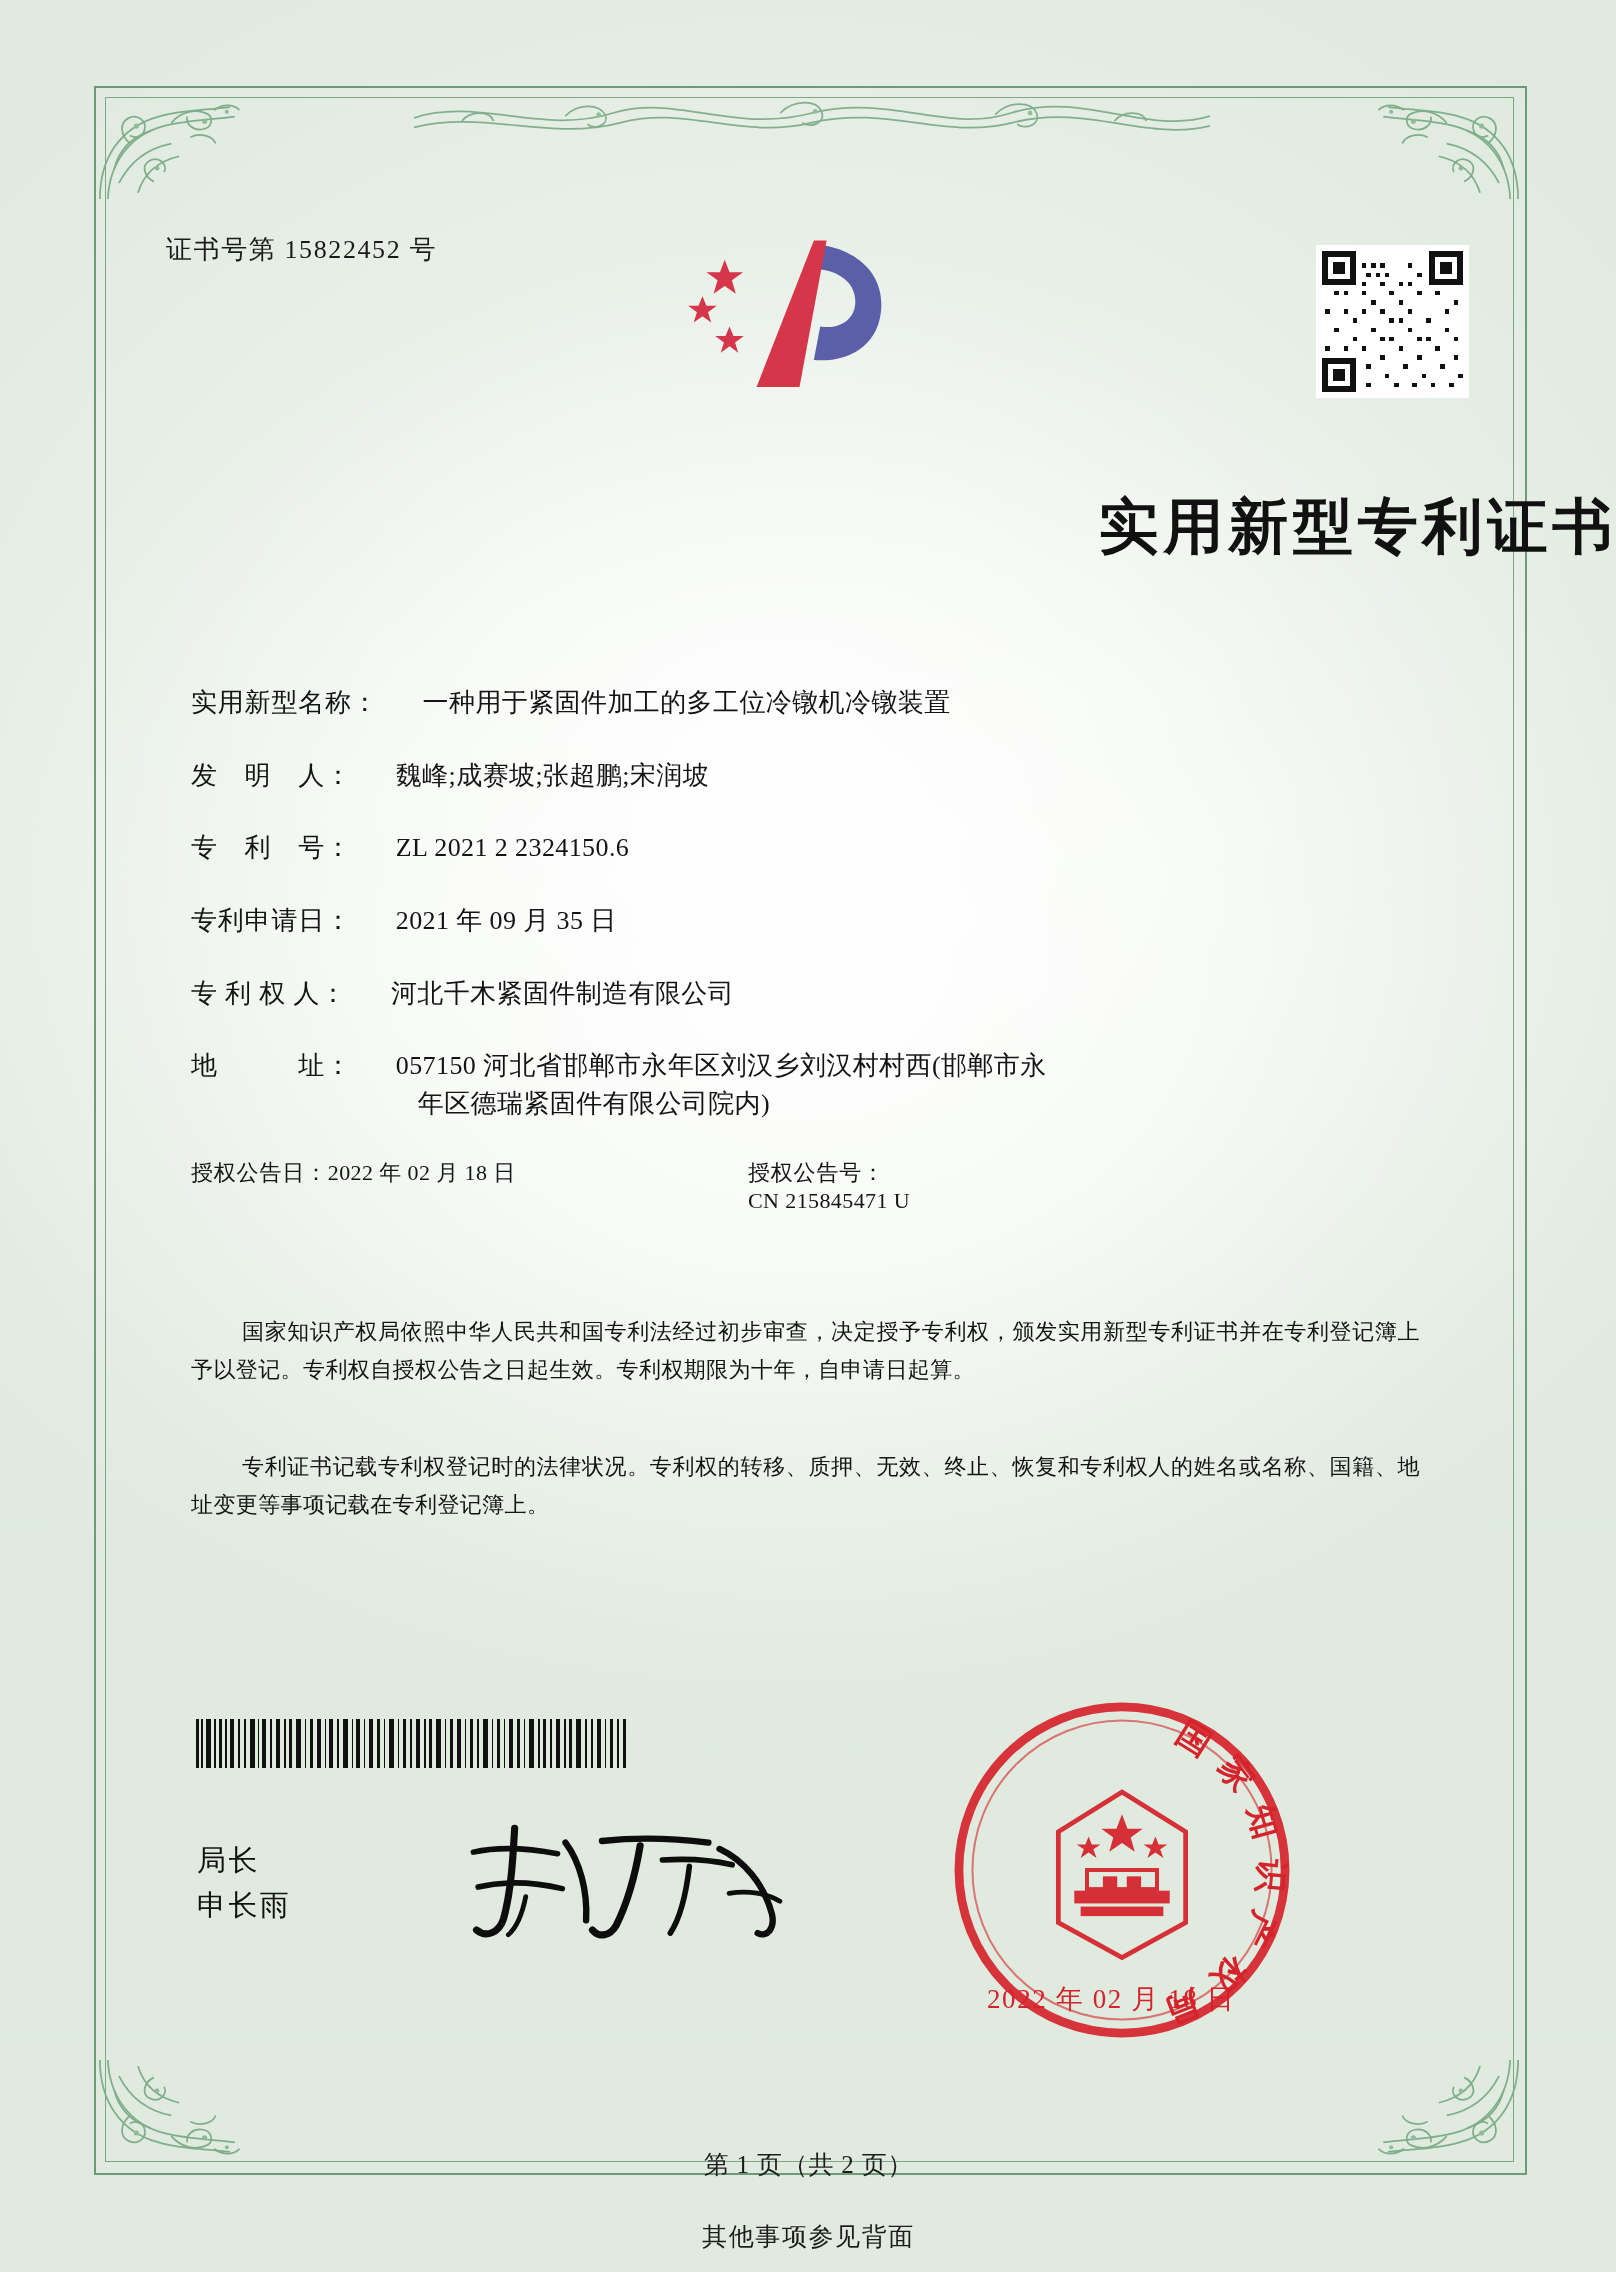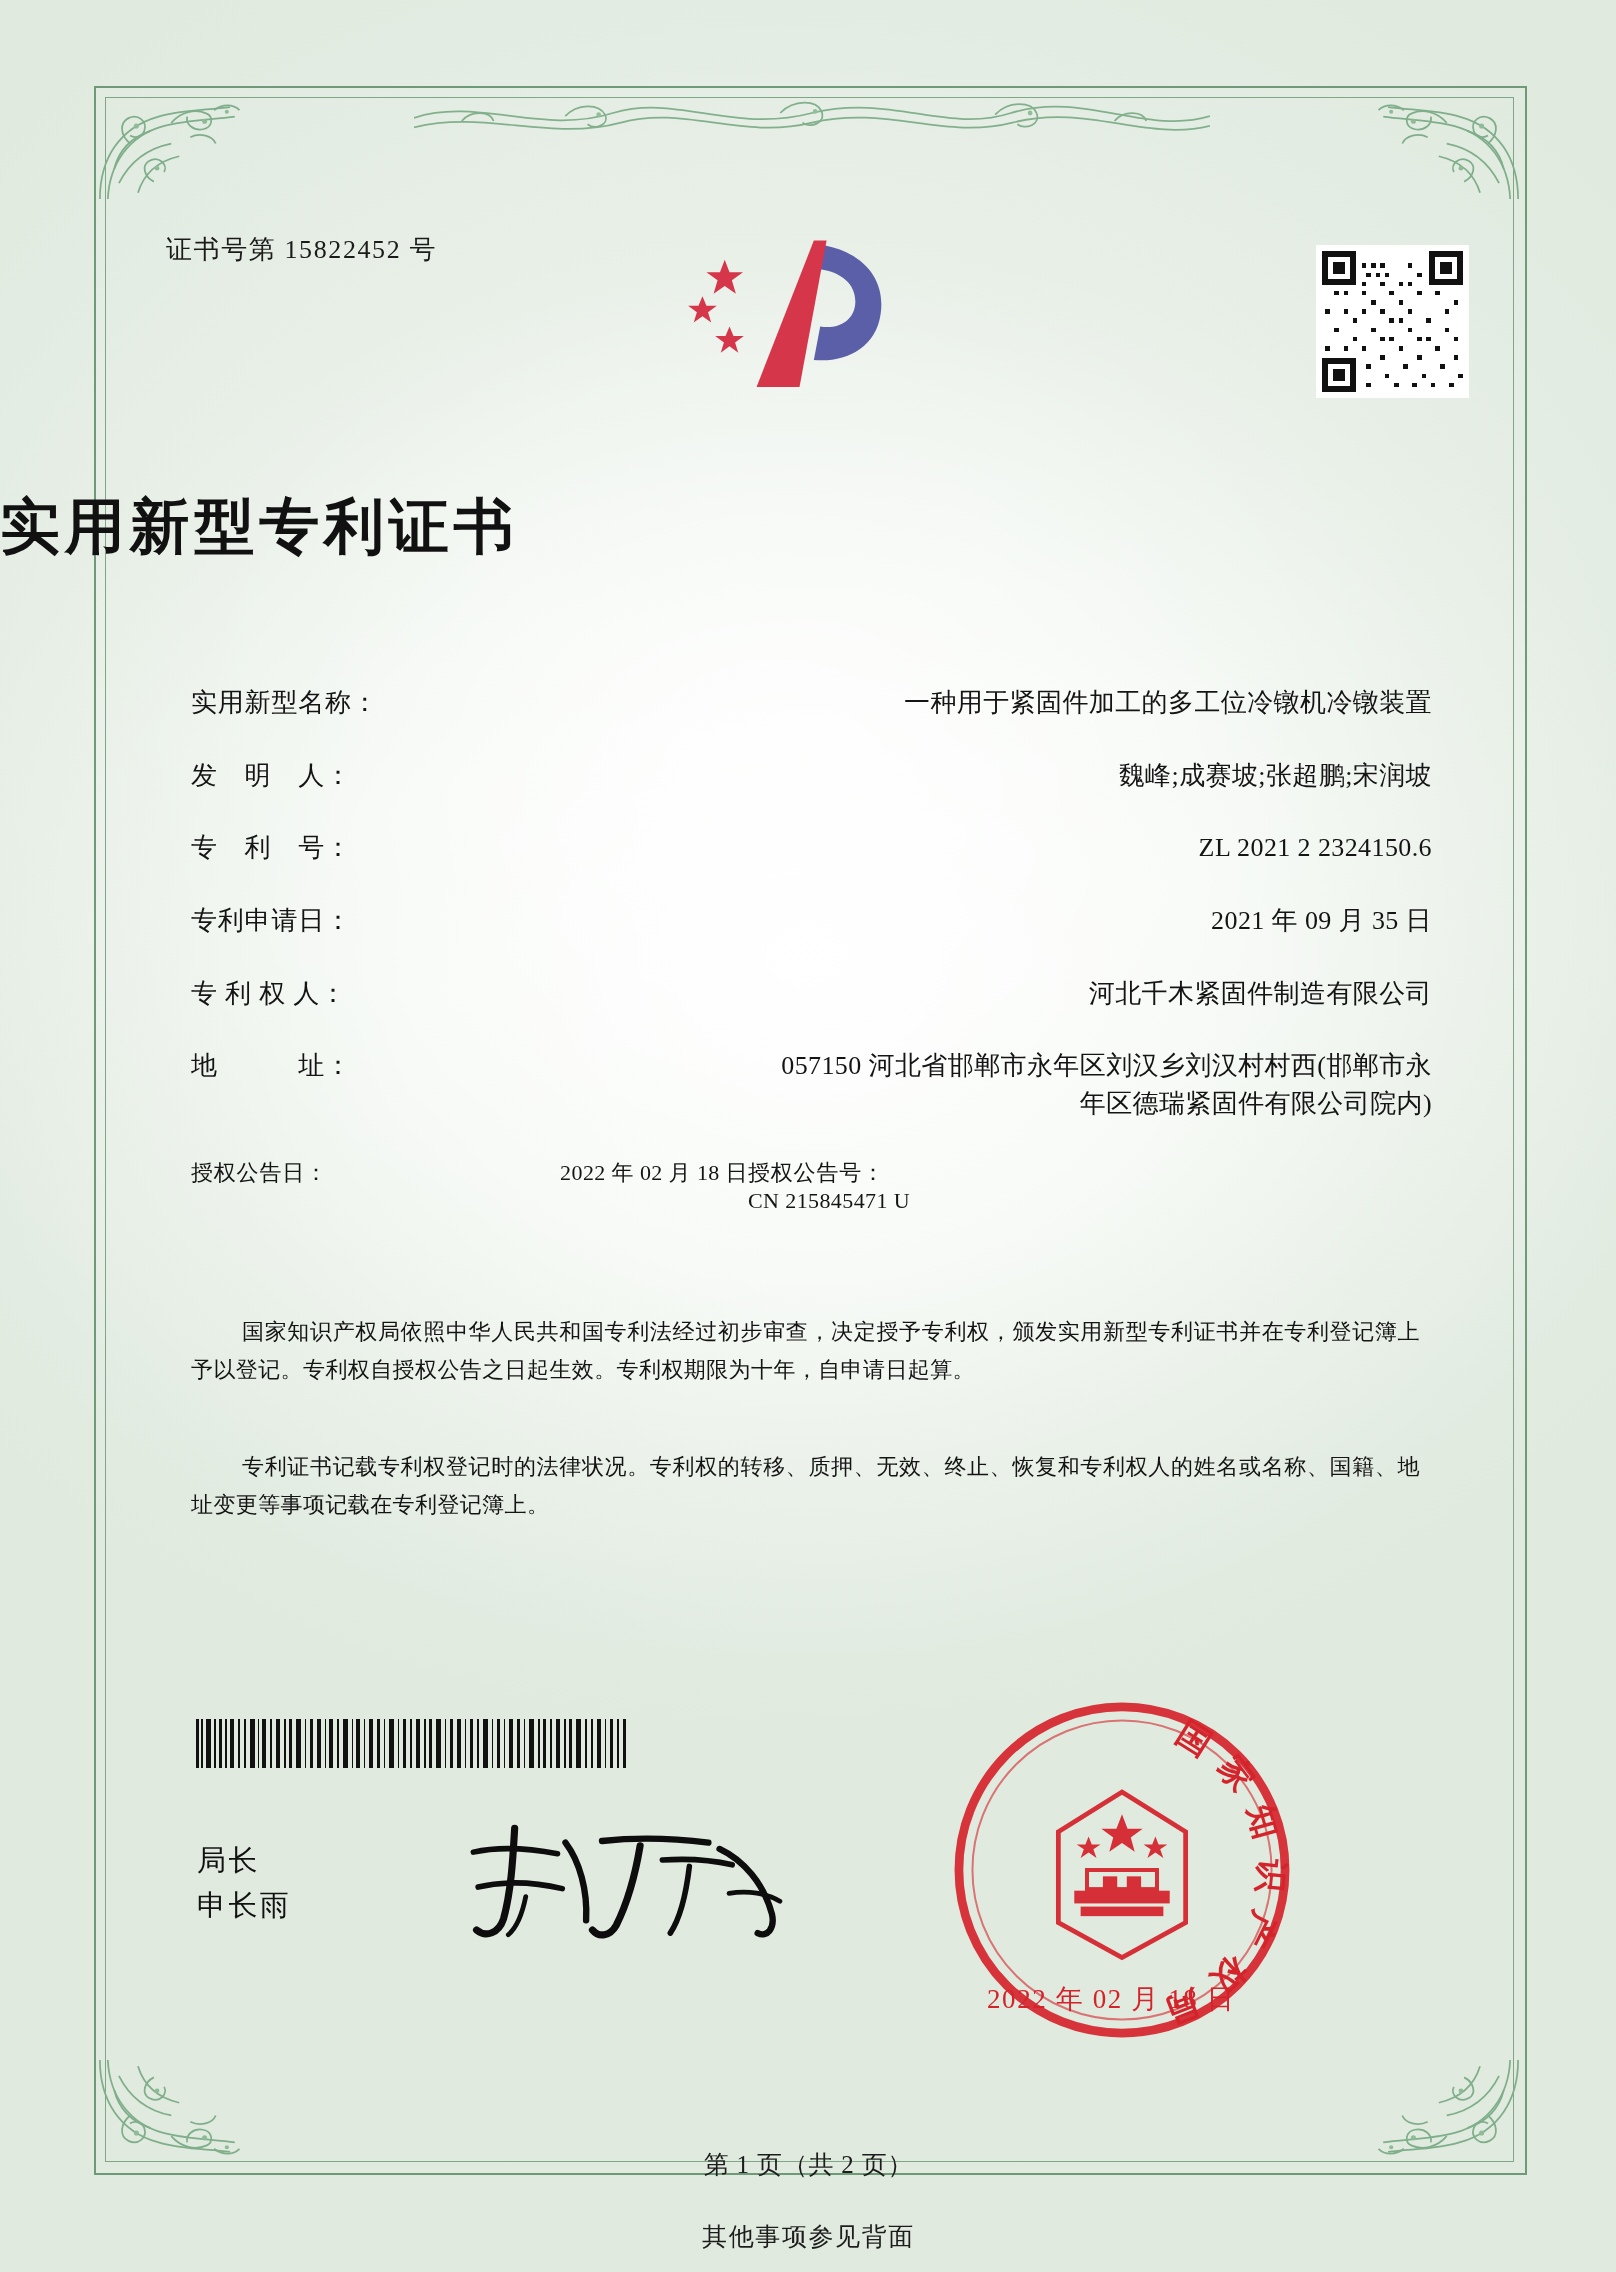--- a/index.html
+++ b/index.html
@@ -98,21 +98,21 @@
     top: 245px;
     width: 153px;
     height: 153px;
   }
   .qr svg { width:100%; height:100%; display:block; }
 
   .title {
     position: absolute;
     left: 0; right: 0;
     top: 487px;
-    text-align: left;
+    text-align: right;
     font-family: Liberation Serif, serif;
     font-weight: bold;
     font-size: 60px;
     letter-spacing: 4.8px;
     color: #111111;
   }
 
   
   .fields {
     position: absolute;
@@ -130,21 +130,20 @@
     gap: 44px;
   }
   .field-label {
     flex: 0 0 auto;
     white-space: pre;
     letter-spacing: 0.8px;
   }
   .field-value {
     flex: 1 1 auto;
     letter-spacing: 0.4px;
-    text-align: right;
   }
   .field-value .second-line {
     display: block;
     padding-left: 22px;
   }
 
   .grant-row {
     display: flex;
     align-items: flex-start;
     font-size: 22px;

